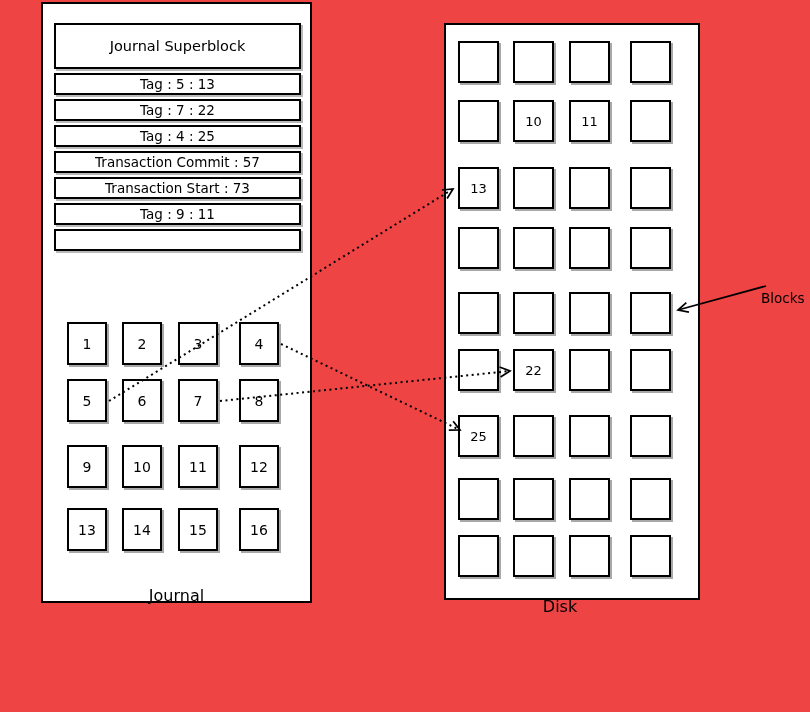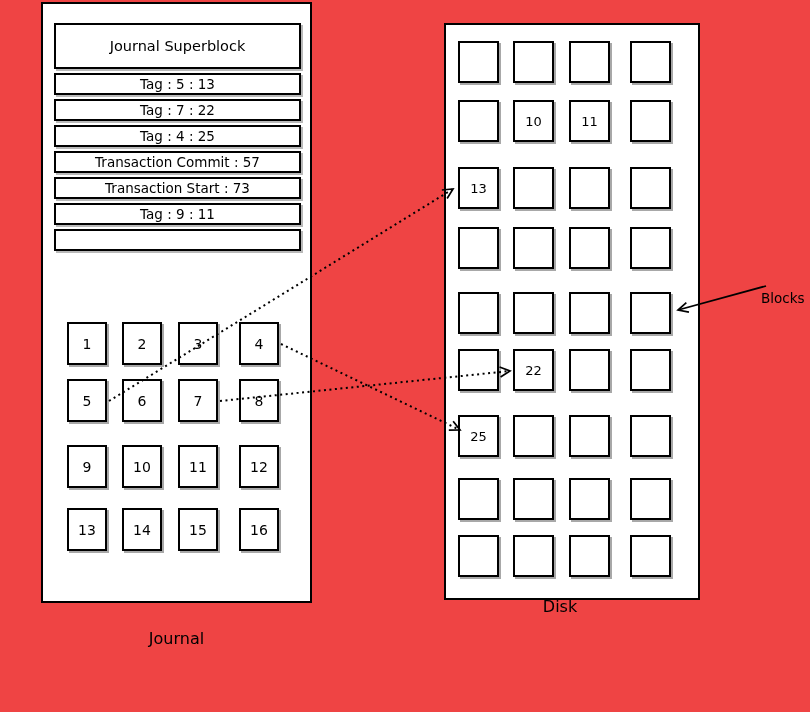--- a/index.html
+++ b/index.html
@@ -68,21 +68,21 @@
     justify-content: center;
   }
   .jblock { width: 40px; height: 43px; font-size: 14px; }
   .dblock { width: 41px; height: 42px; font-size: 13px; }
 
   .caption {
     position: absolute;
     font-size: 16px;
     text-align: center;
   }
-  .journal-caption { left: 41px;  top: 629px; width: 271px; }
+  .journal-caption { left: 41px;  top: 586px; width: 271px; }
   .disk-caption    { left: 520px; top: 597px; width: 80px; }
   .blocks-caption  { left: 761px; top: 257px; width: 49px; font-size: 13.5px; text-align: left; margin-top: 33px; }
   .diagram-title   { left: 173px; top: 677px; width: 400px; font-size: 18px; }
 
   .overlay {
     position: absolute;
     left: 0; top: 0;
     width: 810px; height: 712px;
     z-index: 10;
     pointer-events: none;

